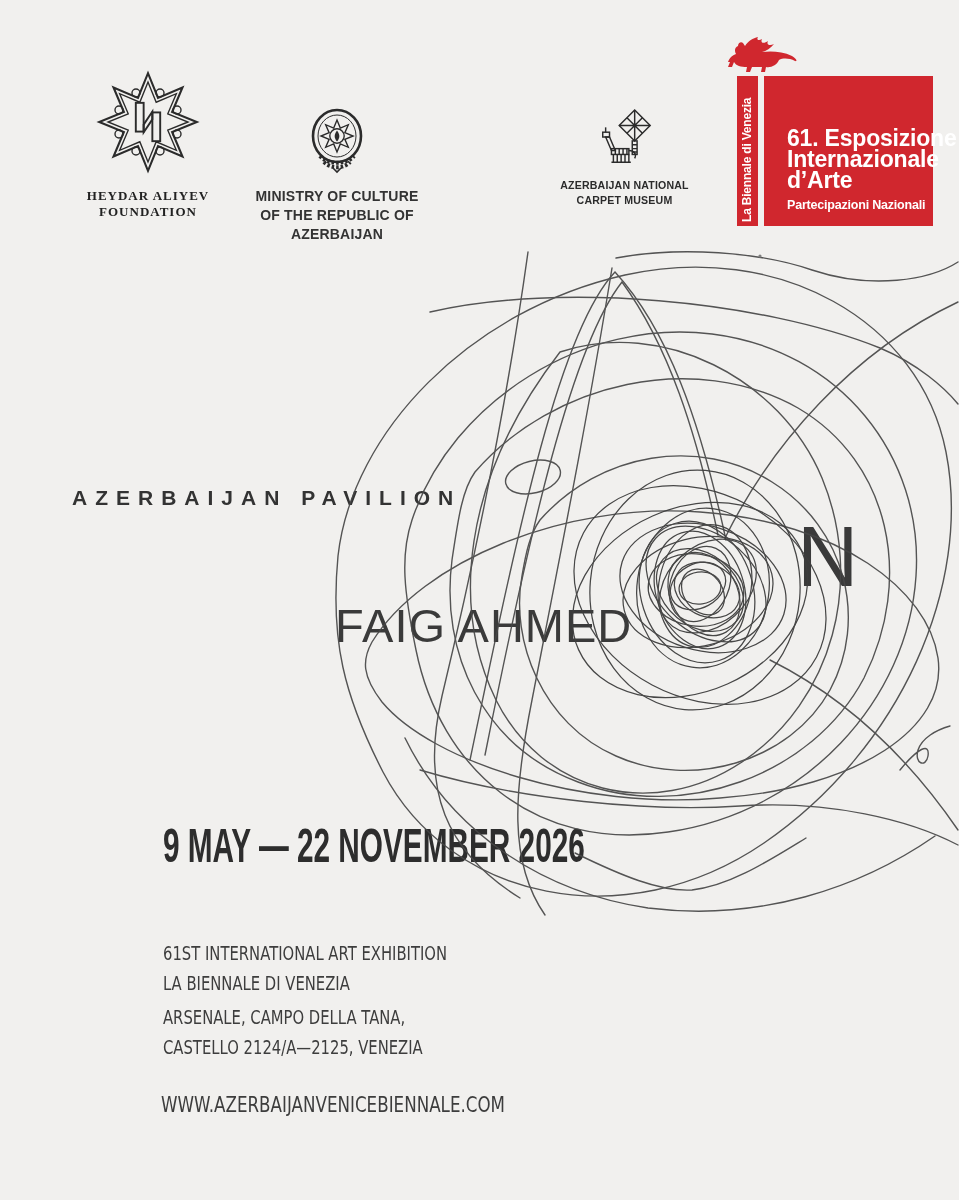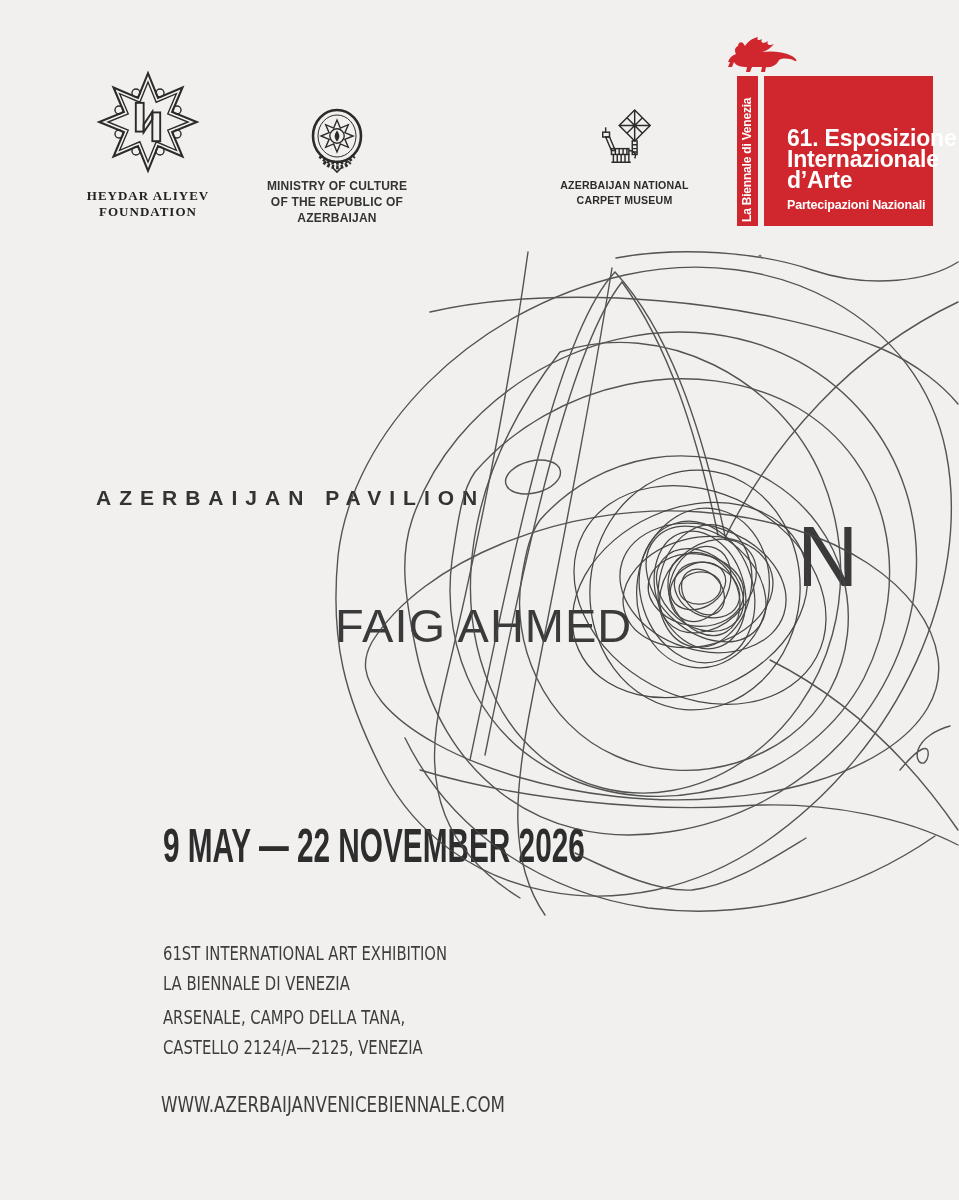--- a/index.html
+++ b/index.html
@@ -13,37 +13,37 @@
   }
   .abs{position:absolute;}
   
   .logo{position:absolute;text-align:center;color:#2b2b2b;}
   .logo svg{display:block;margin:0 auto;}
   .haf-label{
     margin-top:12px;
     font-family:"Liberation Serif","DejaVu Serif",serif;
     font-weight:700;font-size:13px;line-height:1.22;letter-spacing:1px;color:#222;
   }
-  .ministry-label{font-weight:700;font-size:12px;line-height:1.35;letter-spacing:.2px;color:#333;}
+  .ministry-label{margin-top:9px;font-weight:700;font-size:14px;line-height:1.35;letter-spacing:.2px;color:#333;}
   .embassy-label{margin-top:9px;font-weight:600;font-size:9.5px;line-height:1.3;color:#333;}
   .carpet-label{margin-top:10px;font-weight:700;font-size:11.5px;line-height:1.3;letter-spacing:.2px;color:#2b2b2b;transform:scaleX(.92);transform-origin:50% 0;}
   
   .bi-red{background:#d0272e;}
   .bi-vbar{left:737px;top:76px;width:21px;height:150px;}
   .bi-vtext{
     position:absolute;left:740px;top:222px;
     transform:rotate(-90deg);transform-origin:0 0;
     color:#fff;font-weight:700;font-size:12px;letter-spacing:-.2px;white-space:nowrap;
   }
   .bi-square{left:764px;top:76px;width:169px;height:150px;}
   .bi-lines{position:absolute;left:787px;top:128px;color:#fff;font-weight:700;font-size:23px;line-height:21px;letter-spacing:-.2px;}
   .bi-sub{position:absolute;left:787px;top:198px;color:#fff;font-weight:700;font-size:12.5px;letter-spacing:-.2px;}
   
   .kicker{
-    left:96px;top:486px;
+    left:72px;top:486px;
     font-weight:700;font-size:21px;letter-spacing:8px;color:#333;white-space:nowrap;
   }
   .title{
     top:514px;
     font-weight:500;font-size:85px;line-height:1;color:#3a3a3a;letter-spacing:0;white-space:nowrap;
   }
   .title-left{left:84px;}
   .title-n{left:797px;}
   .artist{
     left:335px;top:598px;

